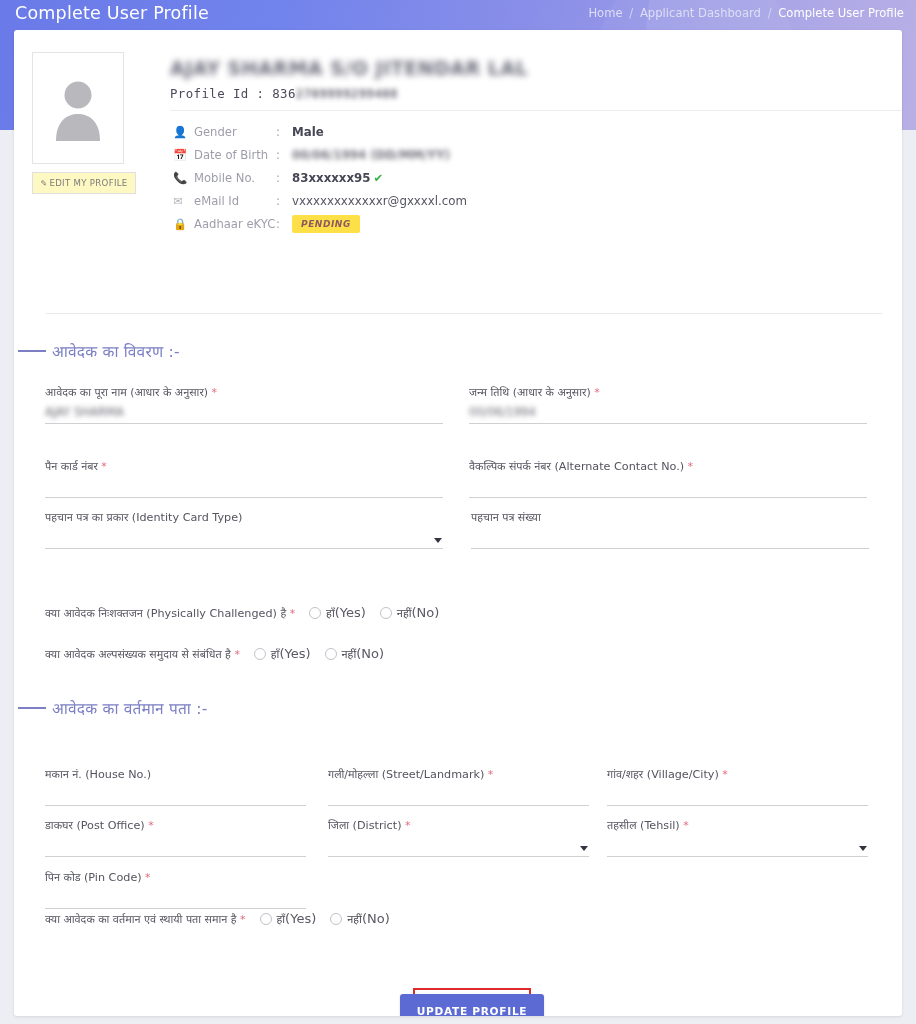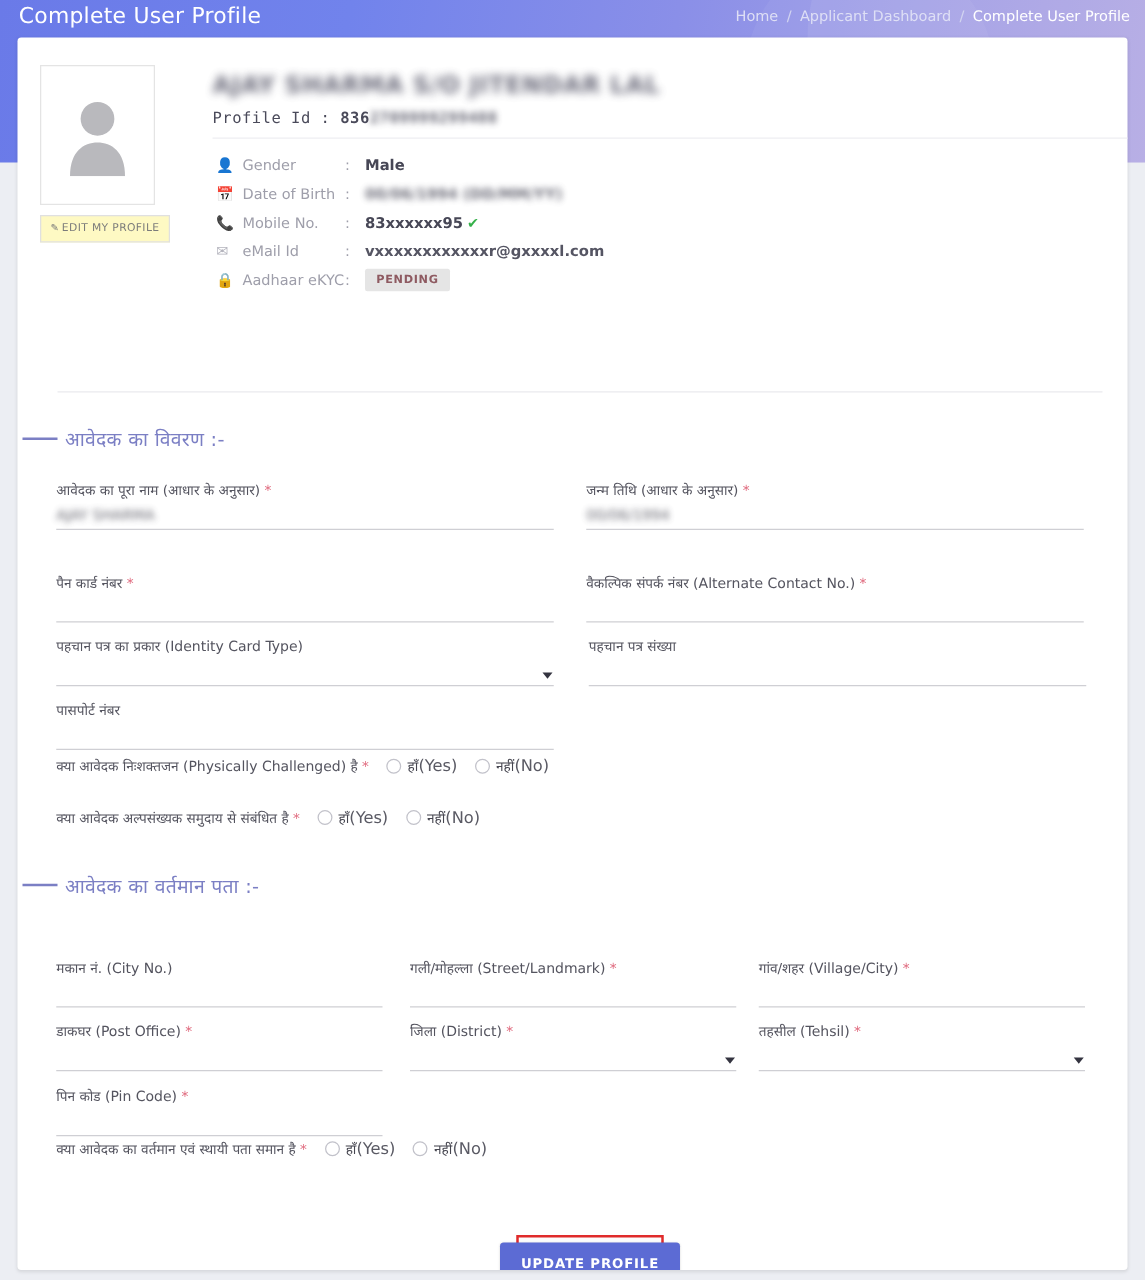--- a/index.html
+++ b/index.html
@@ -124,21 +124,21 @@
   }
 
   .profile-id {
     margin-top: 6px;
     font-family: "DejaVu Sans Mono", "Liberation Mono", monospace;
     font-size: 12.4px;
     color: #4a4a5a;
     letter-spacing: 0.4px;
     white-space: nowrap;
   }
-  .profile-id .pid-clear { font-weight: 700; }
+  .profile-id .pid-clear { font-weight: 400; }
   .profile-id .pid-blur {
     font-weight: 700;
     filter: blur(2.6px);
     opacity: 0.85;
   }
 
   .info-divider {
     margin: 9px 0 9px 0;
     height: 1px;
     background: #eeeef2;
@@ -177,30 +177,31 @@
     font-weight: 700;
     vertical-align: middle;
     white-space: nowrap;
   }
   .detail-value.blurred {
     filter: blur(2.4px);
     opacity: 0.78;
     font-weight: 700;
   }
   .verified-tick { color: #36b14a; font-size: 11.5px; margin-left: 3px; }
-  .email-value { font-weight: 700; color: #555563; font-size: 11.8px; }
+  .email-value { font-weight: 400; color: #555563; font-size: 11.8px; }
   .badge-pending {
     display: inline-block;
-    background: #e5e5e5;
+    background: #fde047;
     color: #8e5a61;
     font-size: 9px;
     font-weight: 700;
     letter-spacing: 0.55px;
     padding: 4px 9px;
     border-radius: 2px;
+    font-style: italic;
   }
 
   
   .part-heading {
     position: absolute;
     left: 32px; top: 255px;
     width: 836px;
     font-size: 13.4px;
     font-weight: 700;
     color: #44444f;
@@ -453,25 +454,20 @@
     <div class="field-line"></div>
     <span class="field-caret"></span>
   </div>
 
   <div class="field" style="left:457px; top:481px; width:398px;">
     <div class="field-label"><span>पहचान पत्र संख्या</span></div>
     <div class="field-value"></div>
     <div class="field-line"></div>
   </div>
 
-  <div class="field" style="left:31px; top:532px; width:398px;">
-    <div class="field-label"><span>पासपोर्ट नंबर</span></div>
-    <div class="field-value"></div>
-    <div class="field-line"></div>
-  </div>
 
   <div class="radio-row" style="left:31px; top:575px;">
     <span class="radio-question"><span>क्या आवेदक निःशक्तजन</span> <span class="latin">(Physically Challenged)</span> <span>है</span> <span class="req">*</span></span>
     <span class="radio-opt">
       <span class="radio-circle"></span>
       <span class="radio-text"><span>हाँ</span><span class="latin">(Yes)</span></span>
     </span>
     <span class="radio-opt">
       <span class="radio-circle"></span>
       <span class="radio-text"><span>नहीं</span><span class="latin">(No)</span></span>
@@ -488,21 +484,21 @@
       <span class="radio-circle"></span>
       <span class="radio-text"><span>नहीं</span><span class="latin">(No)</span></span>
     </span>
   </div>
 
   <div class="section-label" style="left:4px; top:667px;">
     <span class="lead-line"></span><span>आवेदक का वर्तमान पता :-</span>
   </div>
 
   <div class="field" style="left:31px; top:738px; width:261px;">
-    <div class="field-label"><span>मकान नं.</span> <span class="latin">(City No.)</span></div>
+    <div class="field-label"><span>मकान नं.</span> <span class="latin">(House No.)</span></div>
     <div class="field-value"></div>
     <div class="field-line"></div>
   </div>
 
   <div class="field" style="left:314px; top:738px; width:261px;">
     <div class="field-label"><span>गली/मोहल्ला</span> <span class="latin">(Street/Landmark)</span> <span class="req">*</span></div>
     <div class="field-value"></div>
     <div class="field-line"></div>
   </div>
 

